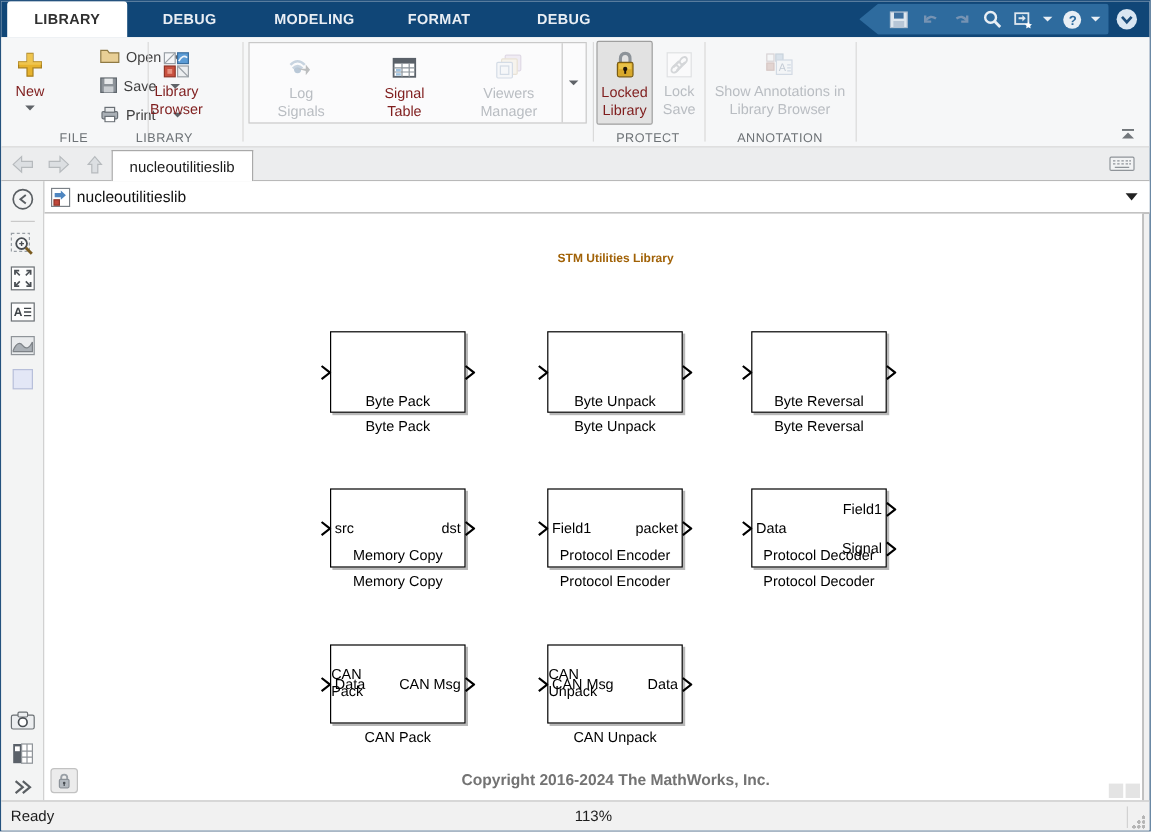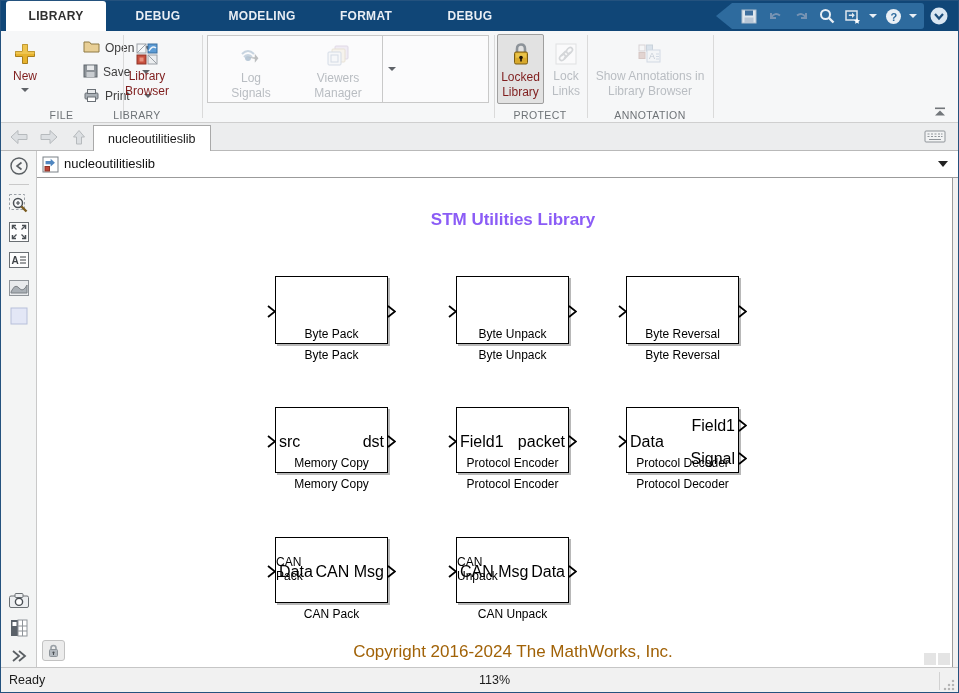--- a/index.html
+++ b/index.html
@@ -51,29 +51,29 @@
   .crumb-caret{position:absolute;right:12px;top:10px;width:0;height:0;
                border-left:5px solid transparent;border-right:5px solid transparent;border-top:6px solid #222;}
 
   
   .palette{position:absolute;left:0;top:150px;width:36px;height:516px;background:#f3f4f4;border-right:1px solid #c9c9c9;}
   .pal-ic{position:absolute;left:7px;width:22px;height:22px;display:flex;align-items:center;justify-content:center;}
   .pal-div{position:absolute;left:8px;width:20px;height:1px;background:#c9c9c9;}
 
   
   .canvas{position:absolute;left:36px;top:177px;width:916px;height:489px;background:#fff;border-right:1px solid #9b9b9b;}
-  .cv-title{position:absolute;transform:translateX(-50%);font-size:17px;font-weight:bold;color:#8b5cf6;white-space:nowrap;}
-  .cv-copy{position:absolute;transform:translateX(-50%);font-size:17px;color:#a16207;white-space:nowrap;}
+  .cv-title{position:absolute;transform:translateX(-50%);font-size:10px;font-weight:bold;color:#a16207;white-space:nowrap;}
+  .cv-copy{position:absolute;transform:translateX(-50%);font-size:13px;color:#737373;white-space:nowrap;font-weight:bold;}
   .sim-block{position:absolute;background:#fff;border:1.4px solid #000;box-shadow:2px 2px 0 rgba(125,125,125,.55);}
   .blk-inner-bottom{position:absolute;left:0;right:0;bottom:2px;text-align:center;font-size:12px;color:#000;}
   .blk-inner-center{position:absolute;left:0;right:0;top:50%;transform:translateY(-50%);
                     text-align:left;font-size:12px;color:#000;white-space:pre-line;line-height:1.15;}
   .blk-name{position:absolute;text-align:center;font-size:12px;color:#000;}
   .pchev{position:absolute;width:9px;height:13px;}
-  .plab{position:absolute;font-size:16px;color:#000;white-space:nowrap;}
+  .plab{position:absolute;font-size:12px;color:#000;white-space:nowrap;}
   .lock-badge{position:absolute;width:23px;height:21px;background:#ececec;border:1px solid #c2c2c2;border-radius:3px;
               display:flex;align-items:center;justify-content:center;}
   .scroll-bits{position:absolute;right:2px;bottom:2px;display:flex;gap:2px;}
   .scroll-bits i{display:block;width:12px;height:12px;background:#e4e4e4;}
 
   
   .statusbar{position:absolute;left:0;top:666px;width:100%;height:27px;background:#f1f1f1;border-top:1px solid #c6c6c6;font-size:12.5px;color:#1c1c1c;}
   .st-left{position:absolute;left:8px;top:5px;}
   .st-zoom{position:absolute;left:478px;top:5px;}
   .st-div{position:absolute;left:938px;top:4px;bottom:4px;width:1px;background:#d2d2d2;}
@@ -223,20 +223,32 @@
           <span class="ic">
               <svg width="28" height="24" viewBox="0 0 28 24">
                 <circle cx="11" cy="14" r="3" fill="#5b8fbe"></circle>
                 <path d="M5 10 Q11 4 17 10" stroke="#7fa9cf" fill="none" stroke-width="2"></path>
                 <path d="M7 13 Q11 9 15 13" stroke="#7fa9cf" fill="none" stroke-width="2"></path>
                 <path d="M14 17 L22 17 L22 13 L26 18 L22 23 L22 19 Z" fill="#6f7579" transform="translate(-2,-2) scale(.9)"></path>
               </svg>
             </span>
           <span style="width:56px">Log Signals</span>
         </div>
+        <div class="big-btn" style="position:static;width:86px">
+          <span class="ic">
+              <svg width="22" height="19" viewBox="0 0 22 19">
+                <rect x="2" y="2" width="18" height="15" fill="#fff" stroke="#5a6169" stroke-width="1.5"></rect>
+                <rect x="2" y="2" width="18" height="4" fill="#5a6169"></rect>
+                <path d="M2 9.5h18M2 13h18M9 6v11M15 6v11" stroke="#8c949b"></path>
+                <rect x="4" y="10.5" width="4" height="2" fill="#9ec2e0"></rect>
+                <rect x="4" y="14" width="4" height="2" fill="#9ec2e0"></rect>
+              </svg>
+            </span>
+          <span style="width:50px">Signal Table</span>
+        </div>
         <div class="big-btn disabled" style="position:static;width:88px">
           <span class="ic">
               <svg width="26" height="24" viewBox="0 0 26 24">
                 <rect x="10" y="2" width="13" height="13" rx="1" fill="#e8d9f2" stroke="#c3aed6"></rect>
                 <rect x="7" y="5" width="13" height="13" rx="1" fill="#f6ead2" stroke="#d9c49a"></rect>
                 <rect x="3" y="8" width="13" height="13" rx="1" fill="#eef3f8" stroke="#9fb8d8"></rect>
                 <rect x="6" y="11" width="7" height="7" fill="none" stroke="#9fb8d8"></rect>
               </svg>
             </span>
           <span style="width:62px">Viewers Manager</span>
@@ -263,21 +275,21 @@
       </div>
       <div class="big-btn disabled" style="left:52px;width:36px">
         <span class="ic">
             <svg width="24" height="24" viewBox="0 0 24 24">
               <rect x="2" y="2" width="20" height="20" fill="#fff" stroke="#c3c7cb"></rect>
               <path d="M7 14 L12 9 M10 17 L17 10" stroke="#aab0b6" stroke-width="2" fill="none"></path>
               <ellipse cx="8.5" cy="15.5" rx="3.4" ry="2.4" transform="rotate(-45 8.5 15.5)" fill="none" stroke="#aab0b6" stroke-width="1.6"></ellipse>
               <ellipse cx="15.5" cy="8.5" rx="3.4" ry="2.4" transform="rotate(-45 15.5 8.5)" fill="none" stroke="#aab0b6" stroke-width="1.6"></ellipse>
             </svg>
           </span>
-        <span style="width:36px">Lock Links</span>
+        <span style="width:36px">Lock Save</span>
       </div>
       <div class="sec-label">PROTECT</div>
     </div>
     <div class="vdiv" style="left:586px"></div>
 
     <div class="ts-sec" style="left:588px;width:122px">
       <div class="big-btn disabled" style="left:2px;width:118px">
         <span class="ic">
             <svg width="26" height="22" viewBox="0 0 26 22">
               <rect x="2" y="2" width="6" height="6" fill="#f4f6f8" stroke="#b9a7ad"></rect>

